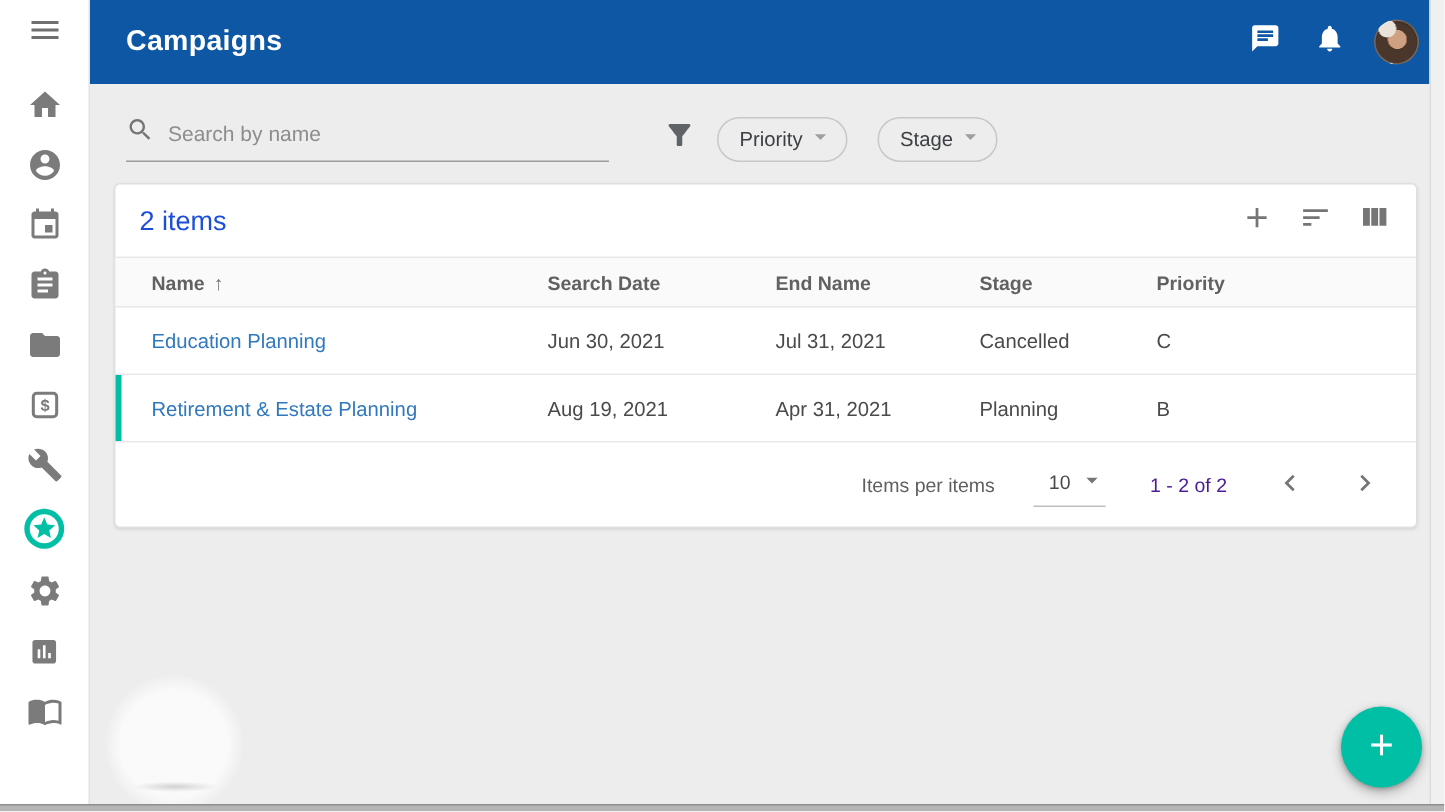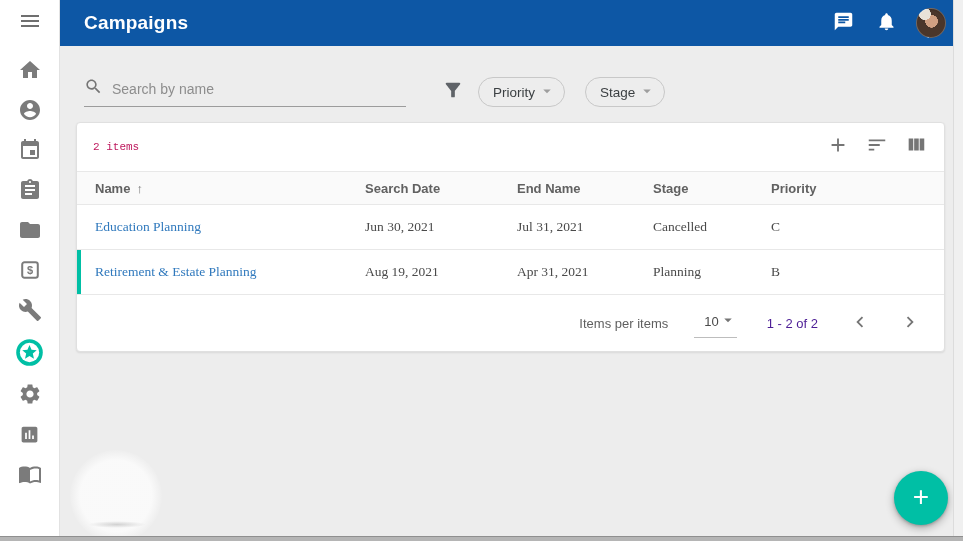--- a/index.html
+++ b/index.html
@@ -10,21 +10,21 @@
   
   .sidebar { position:absolute; left:0; top:0; width:60px; height:541px; background:#fff;
              border-right:1px solid #e2e2e2; z-index:4; }
   .menu-btn { height:45px; display:flex; align-items:center; justify-content:center; cursor:pointer; }
   .nav { display:flex; flex-direction:column; align-items:center; padding-top:13px; gap:16px; }
   .nav-item { width:32px; height:24px; display:flex; align-items:center; justify-content:center; cursor:pointer; color:#7b7b7b; }
   .nav-item svg { display:block; }
   .nav-item.active { height:28px; }
 
   
-  .header { position:absolute; left:60px; top:0; width:893px; height:46px; background:#0d57a5;
+  .header { position:absolute; left:60px; top:0; width:893px; height:56px; background:#0d57a5;
             display:flex; align-items:center; z-index:2; }
   .header-title { margin-left:24px; color:#fff; font-size:19px; font-weight:700; letter-spacing:.2px; }
   .header-actions { margin-left:auto; display:flex; align-items:center; gap:17px; padding-right:7px; }
   .hbtn { width:26px; height:26px; display:flex; align-items:center; justify-content:center; cursor:pointer; color:#fff; }
   .avatar { width:30px; height:30px; border-radius:50%; cursor:pointer; overflow:hidden;
             background:
               radial-gradient(circle at 28% 18%, #e9e2d8 0 19%, rgba(233,226,216,0) 20%),
               radial-gradient(circle at 52% 44%, #d0a083 0 29%, rgba(208,160,131,0) 30%),
               radial-gradient(circle at 50% 55%, #4a362b 0 62%, #241a13 100%);
             border:1px solid rgba(255,255,255,.25); }
@@ -44,39 +44,39 @@
   .chip { height:30px; border:1px solid #c8c8c8; border-radius:15px; display:flex; align-items:center;
           padding:0 8px 0 14px; gap:3px; font-size:13.5px; color:#3c4043; cursor:pointer; background:transparent; }
   .chip .caret { color:#9e9e9e; }
   .chip-priority { margin-left:13px; }
   .chip-stage { margin-left:20px; }
 
   
   .card { position:absolute; left:16px; top:77px; width:869px; background:#fff;
           border:1px solid #e0e0e0; border-radius:4px; box-shadow:0 1px 2px rgba(0,0,0,.09); }
   .card-toolbar { height:48px; display:flex; align-items:center; padding:0 16px; }
-  .count { font-size:11px; color:#be185d;font-family:Liberation Mono, monospace; }
+  .count { font-size:18px; color:#1d4ed8; }
   .toolbar-icons { margin-left:auto; display:flex; gap:15px; }
   .tbtn { width:24px; height:24px; display:flex; align-items:center; justify-content:center;
           cursor:pointer; color:#757575; }
 
   table { width:100%; border-collapse:collapse; table-layout:fixed; }
   thead th { height:33px; background:#fafafa; border-top:1px solid #e8e8e8; border-bottom:1px solid #e8e8e8;
              font-size:13px; color:#616161; font-weight:700; text-align:left; cursor:pointer; }
-  th:first-child, td:first-child { padding-left:18px; }
-  tbody td { height:45px; font-size:13.5px; color:#4a4a4a; border-bottom:1px solid #e8e8e8;font-family:Liberation Serif, serif; }
+  th:first-child, td:first-child { padding-left:24px; }
+  tbody td { height:45px; font-size:13.5px; color:#4a4a4a; border-bottom:1px solid #e8e8e8; }
   .sort-arrow { font-weight:400; color:#757575; margin-left:6px; font-size:13px; }
   .row-link { color:#3079bd; cursor:pointer; text-decoration:none; }
   tr.highlighted td:first-child { position:relative; }
   tr.highlighted td:first-child::before { content:""; position:absolute; left:0; top:0; bottom:0;
         width:4px; background:#00bfa5; }
 
   .pagination { height:56px; display:flex; align-items:center; justify-content:flex-end;
                 padding-right:22px; font-size:13px; color:#5f5f5f; }
-  .page-size { margin-left:26px; display:flex; align-items:center; gap:0;
+  .page-size { margin-left:26px; display:flex; align-items:center; gap:5px;
                border-bottom:1px solid #bdbdbd; padding:3px 0 5px 10px; cursor:pointer; color:#4a4a4a; }
   .page-size .caret { color:#757575; }
   .range { margin-left:30px; color:#4c1d95; }
   .pg-btn { margin-left:30px; width:24px; height:24px; display:flex; align-items:center; justify-content:center;
             cursor:pointer; color:#757575; }
   .pg-btn.next { margin-left:26px; }
 
   
   .fab { position:absolute; right:15px; bottom:16px; width:54px; height:54px; border-radius:50%;
          background:#00bfa5; color:#fff; display:flex; align-items:center; justify-content:center;

